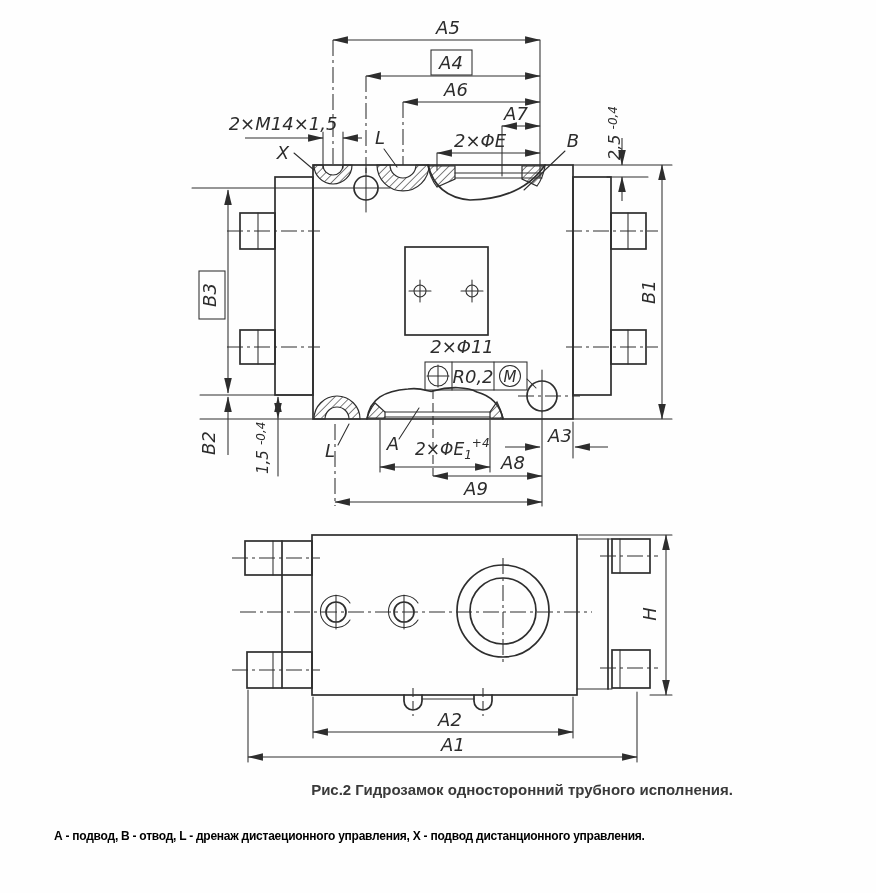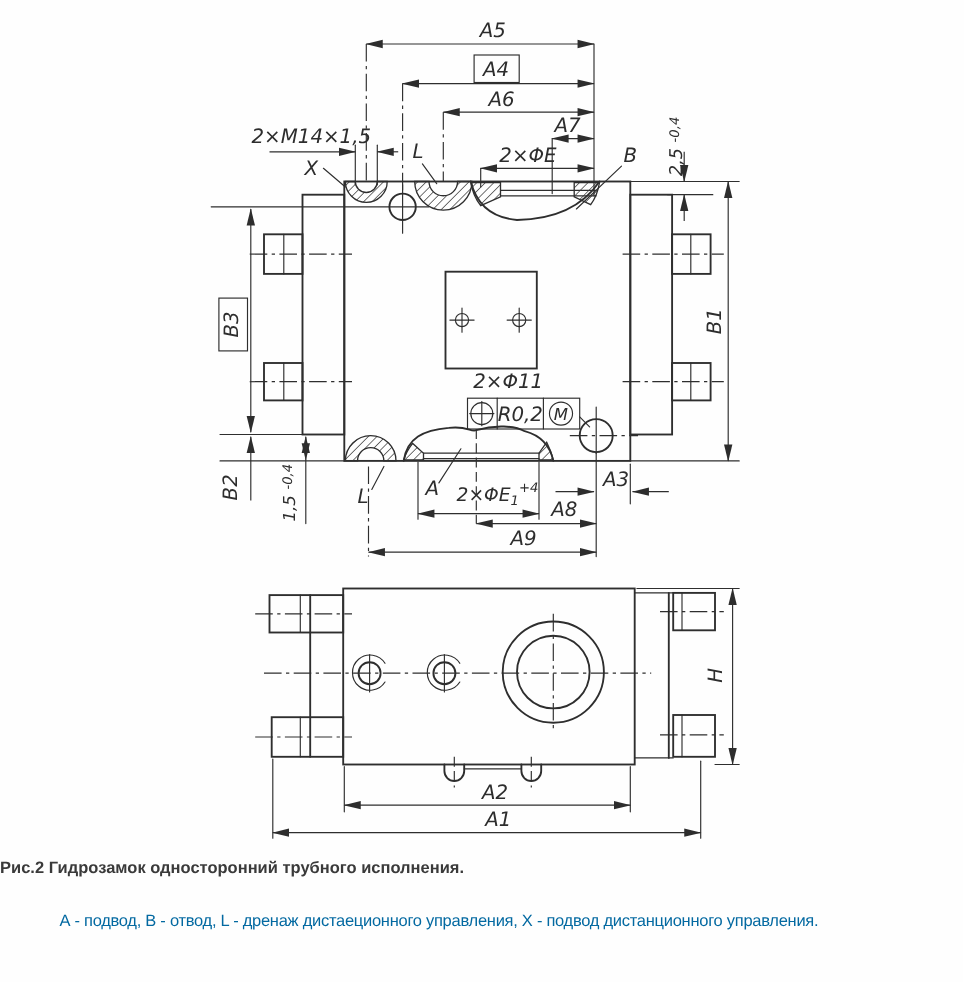--- a/index.html
+++ b/index.html
@@ -8,24 +8,24 @@
   svg text{font-family:"DejaVu Sans",sans-serif;font-style:italic;fill:#2d2d2d;}
   .s{stroke:#2e2e2e;stroke-width:1.7;fill:none;stroke-linecap:round;}
   .t{stroke:#2e2e2e;stroke-width:1.05;fill:none;stroke-linecap:round;}
   .cl{stroke:#2e2e2e;stroke-width:1.05;fill:none;stroke-dasharray:16 4 3 4;}
   .dsh{stroke:#2e2e2e;stroke-width:1.05;fill:none;stroke-dasharray:9 4;}
   .hat{fill:url(#h);stroke:#2e2e2e;stroke-width:1.2;}
   .dim{stroke:#2e2e2e;stroke-width:1.05;marker-start:url(#ar);marker-end:url(#ar);}
   .ae{stroke:#2e2e2e;stroke-width:1.05;marker-end:url(#ar);}
   .lbl{font-size:18px;}
   .sm{font-size:12px;}
-  #caption{position:absolute;left:0;top:781px;width:733px;text-align:left;
+  #caption{position:absolute;left:0;top:781px;width:733px;text-align:right;
            font-size:15px;font-weight:600;color:#3a3a3a;}
   #legend{position:absolute;left:54px;top:829px;width:800px;
-          font-size:15px;font-weight:400;color:#0369a1;letter-spacing:-0.25px;}
+          font-size:12px;font-weight:700;color:#000000;letter-spacing:-0.25px;}
 </style>
 </head>
 <body>
 
 <div id="page">
 
 <svg width="876" height="770" viewBox="0 0 876 770">
   <defs>
     <pattern id="h" width="5.5" height="5.5" patternUnits="userSpaceOnUse" patternTransform="rotate(45)">
       <line x1="0" y1="0" x2="0" y2="5.5" stroke="#3a3a3a" stroke-width="1.3"></line>

